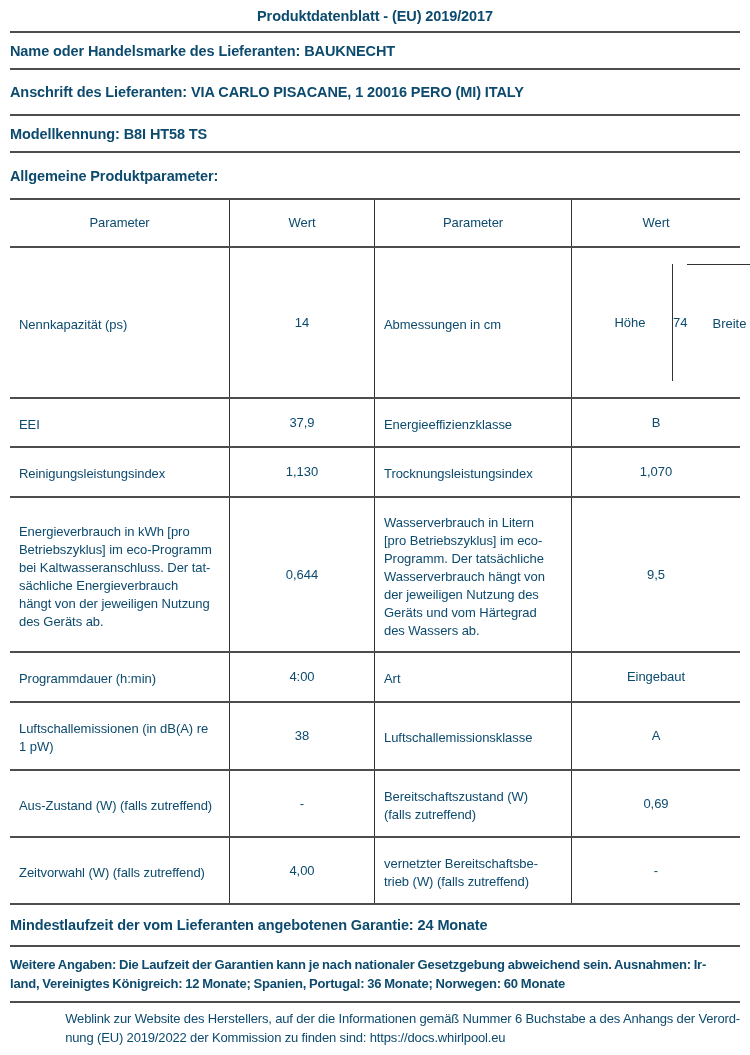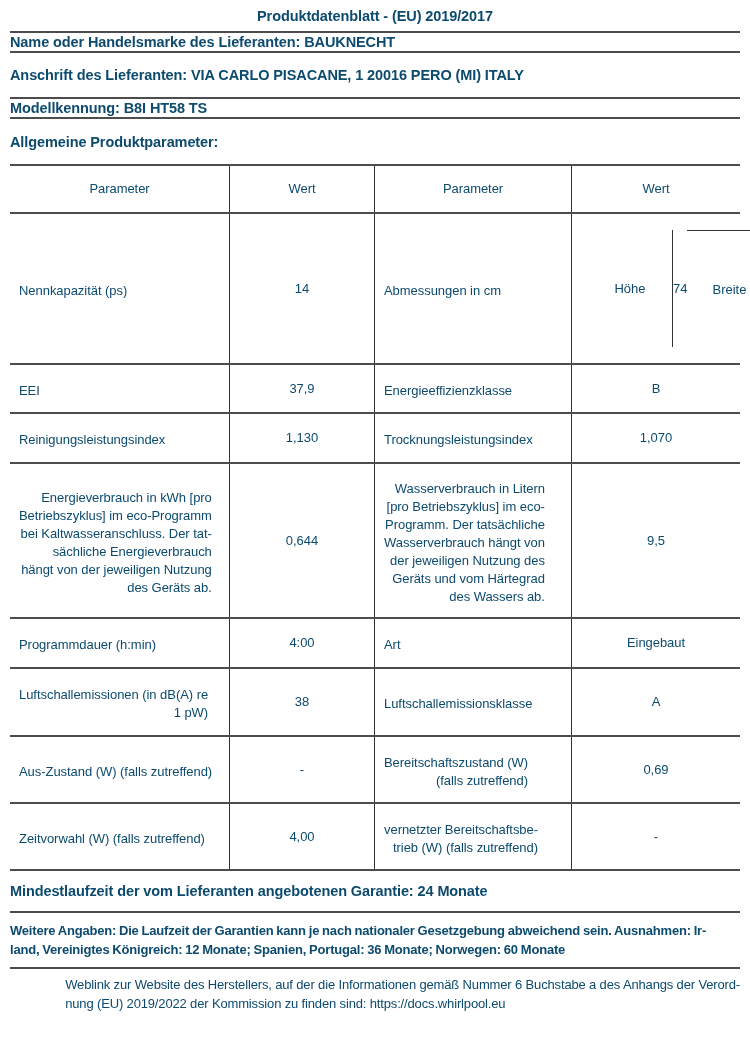--- a/index.html
+++ b/index.html
@@ -9,35 +9,35 @@
     background:#ffffff; color:#0c4a6e;
     font-family:"Liberation Sans", sans-serif;
     padding:0 10px; overflow:hidden;
   }
   .rule-b { border-bottom:2px solid #4d4d4d; }
   .meta-row {
     display:flex; align-items:center;
     font-weight:bold; font-size:14.5px; letter-spacing:-0.1px;
   }
   .title-row { justify-content:center; height:33px; }
-  .h38 { height:20px; } .h46 { height:46px; } .h45 { height:45px; }
+  .h38 { height:37px; } .h46 { height:46px; } .h45 { height:45px; }
 
   
   .tbl { border-top:2px solid #4d4d4d; }
   .trow {
     display:grid;
     grid-template-columns:219px 145px 197px 169px;
     border-bottom:2px solid #4d4d4d;
   }
   .cell {
     display:flex; align-items:center;
     font-size:13px; line-height:18px; letter-spacing:-0.05px;
     white-space:pre-line;
   }
-  .cp { padding:8px 4px 4px 9px; text-align:right; }
+  .cp { padding:8px 4px 4px 9px; text-align:left; }
   .cv { justify-content:center; text-align:center; padding:8px; }
   .bl { border-left:1.5px solid #333; }
   .ch { justify-content:center; text-align:left; }
 
   
   .dims { display:flex; flex-direction:row; padding:16px; }
   .dsub { flex:1; display:grid; grid-template-columns:84px 1fr; }
   .dsub + .dsub { border-top:1.5px solid #333; }
   .dcell { display:flex; align-items:center; justify-content:center; font-size:13px; }
   .dval { border-left:1.5px solid #333; }

